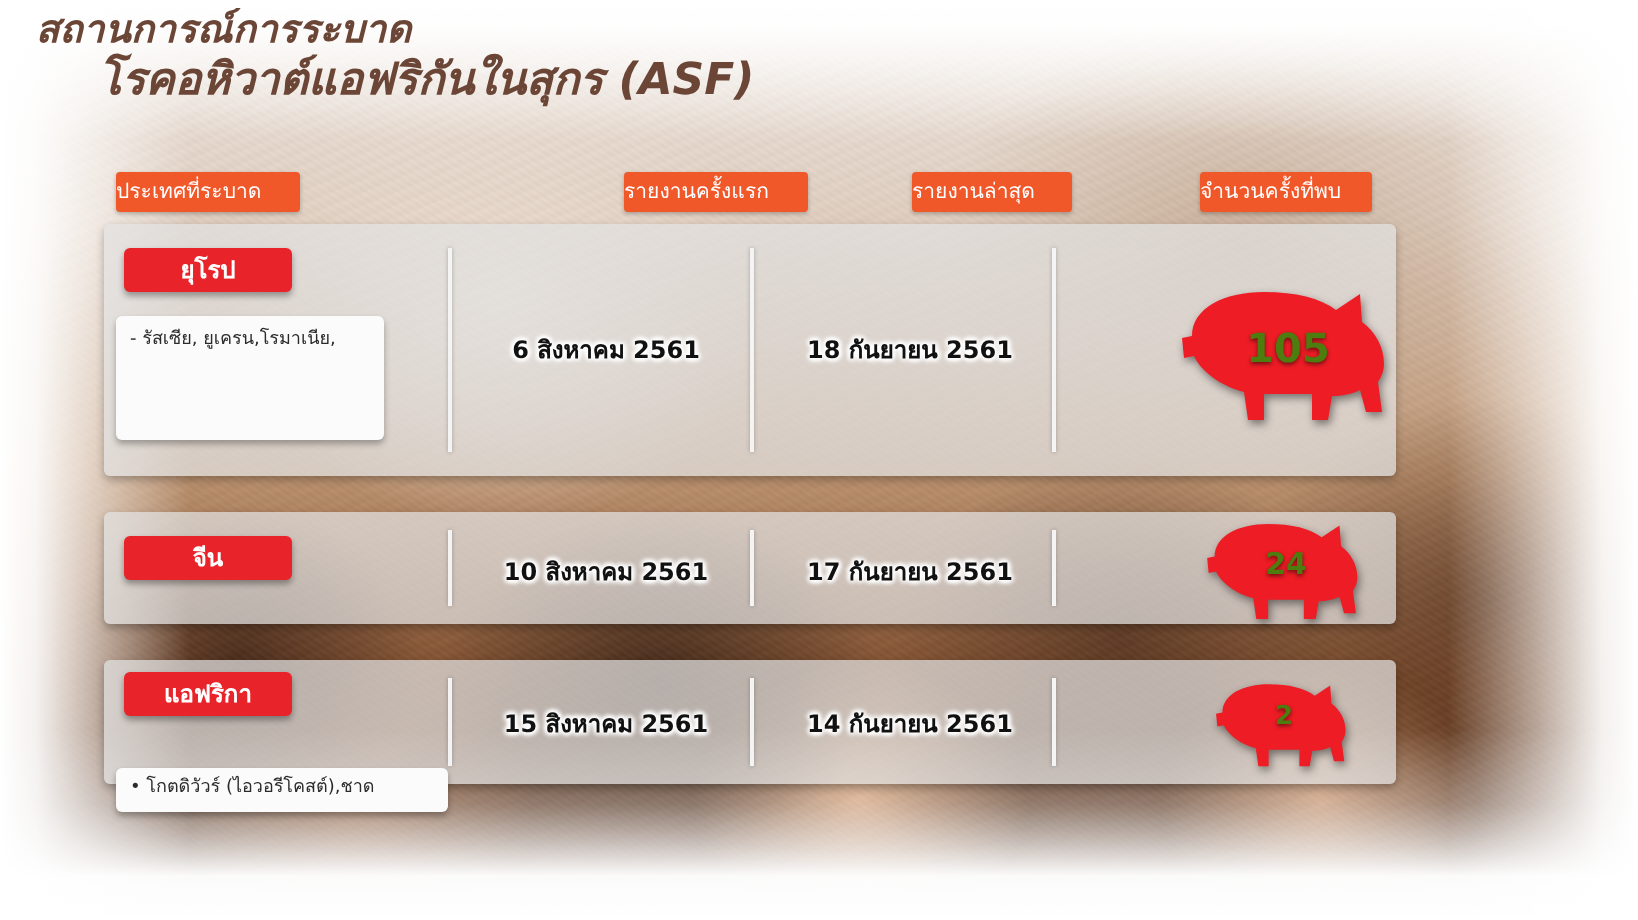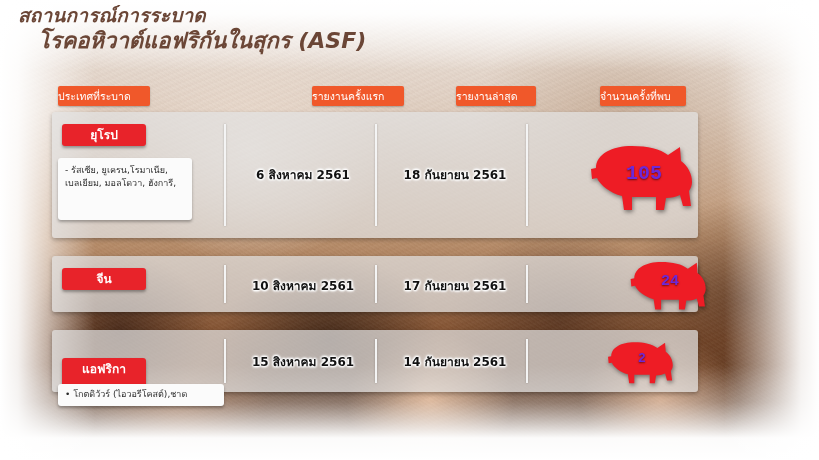--- a/index.html
+++ b/index.html
@@ -54,21 +54,21 @@
   
   .title-wrap{position:absolute;left:18px;top:4px;}
   .title-line1{
     font-style:italic;font-weight:bold;
     font-size:19px;line-height:23px;color:#6b4636;
     letter-spacing:.2px;white-space:nowrap;
   }
   .title-line2{
     font-style:italic;font-weight:bold;
     font-size:22px;line-height:27px;color:#6b4636;
-    margin-left:20px;white-space:nowrap;
+    margin-left:31px;white-space:nowrap;
   }
 
   
   .col-head{
     position:absolute;
     height:20px;
     background:#f0582a;
     border-radius:2px;
     color:#fff;
     font-size:10.5px;
@@ -140,25 +140,25 @@
     text-shadow:
       0 0 3px #fff, 0 0 3px #fff, 0 0 4px #fff,
       1px 0 2px #fff, -1px 0 2px #fff, 0 1px 2px #fff, 0 -1px 2px #fff;
   }
 
   
   .pig{position:absolute;}
   .pig svg{display:block;filter:drop-shadow(1px 2px 2px rgba(0,0,0,.45));}
   .pig .num{
     position:absolute;
-    color:#6d28d9;
+    color:#4d7c0f;
     font-weight:bold;
     text-align:center;
     text-shadow:0 1px 2px rgba(0,0,0,.55);
-    left:0;right:0;font-family:Liberation Mono, monospace;
+    left:0;right:0;
   }
 </style>
 </head>
 <body>
 
 <div id="stage">
 
   <div class="photo"></div>
   <div class="photo-grain"></div>
   <div class="photo-fade"></div>
@@ -176,21 +176,20 @@
   <div class="row" id="row-europe">
     <div class="divider" style="left:172px;top:12px;height:102px;"></div>
     <div class="divider" style="left:323px;top:12px;height:102px;"></div>
     <div class="divider" style="left:474px;top:12px;height:102px;"></div>
   </div>
 
   <div class="region-pill" style="left:62px;top:124px;width:84px;height:22px;line-height:22px;">ยุโรป</div>
 
   <div class="note-card" style="left:58px;top:158px;width:134px;height:62px;">
     <p>- รัสเซีย, ยูเครน,โรมาเนีย,</p>
-    <p>เบลเยียม, มอลโดวา, ฮังการี,</p>
   </div>
 
   <div class="date" style="left:233px;top:165px;width:140px;">6 สิงหาคม 2561</div>
   <div class="date" style="left:385px;top:165px;width:140px;">18 กันยายน 2561</div>
 
   <div class="pig" style="left:588px;top:138px;width:112px;height:78px;">
     <svg width="112" height="78" viewBox="0 0 112 78">
       <path fill="#ee1c25" d="M8,30 C8,16 24,8 44,8 C60,8 72,11 80,17 L92,9 L93,23 C100,28 104,36 104,44
         C104,47 103,50 101,53 L103,68 L95,68 L92,57 C88,59 83,60 78,60 L76,72 L68,72 L68,59
         L44,59 L44,72 L36,72 L34,58 C22,55 12,47 9,40 L4,41 L3,31 Z"></path>
@@ -202,36 +201,36 @@
     <div class="divider" style="left:172px;top:9px;height:38px;"></div>
     <div class="divider" style="left:323px;top:9px;height:38px;"></div>
     <div class="divider" style="left:474px;top:9px;height:38px;"></div>
   </div>
 
   <div class="region-pill" style="left:62px;top:268px;width:84px;height:22px;line-height:22px;">จีน</div>
 
   <div class="date" style="left:233px;top:276px;width:140px;">10 สิงหาคม 2561</div>
   <div class="date" style="left:385px;top:276px;width:140px;">17 กันยายน 2561</div>
 
-  <div class="pig" style="left:624px;top:256px;width:92px;height:58px;">
+  <div class="pig" style="left:597px;top:256px;width:92px;height:58px;">
     <svg width="92" height="58" viewBox="0 0 112 78">
       <path fill="#ee1c25" d="M8,30 C8,16 24,8 44,8 C60,8 72,11 80,17 L92,9 L93,23 C100,28 104,36 104,44
         C104,47 103,50 101,53 L103,68 L95,68 L92,57 C88,59 83,60 78,60 L76,72 L68,72 L68,59
         L44,59 L44,72 L36,72 L34,58 C22,55 12,47 9,40 L4,41 L3,31 Z"></path>
     </svg>
     <div class="num" style="top:17px;font-size:15px;">24</div>
   </div>
 
   <div class="row" id="row-africa">
     <div class="divider" style="left:172px;top:9px;height:44px;"></div>
     <div class="divider" style="left:323px;top:9px;height:44px;"></div>
     <div class="divider" style="left:474px;top:9px;height:44px;"></div>
   </div>
 
-  <div class="region-pill" style="left:62px;top:358px;width:84px;height:32px;line-height:22px;">แอฟริกา</div>
+  <div class="region-pill" style="left:62px;top:336px;width:84px;height:22px;line-height:22px;">แอฟริกา</div>
 
   <div class="note-card" style="left:58px;top:384px;width:166px;height:22px;padding-top:4px;">
     <p>• โกตดิวัวร์ (ไอวอรีโคสต์),ชาด</p>
   </div>
 
   <div class="date" style="left:233px;top:352px;width:140px;">15 สิงหาคม 2561</div>
   <div class="date" style="left:385px;top:352px;width:140px;">14 กันยายน 2561</div>
 
   <div class="pig" style="left:604px;top:337px;width:76px;height:50px;">
     <svg width="76" height="50" viewBox="0 0 112 78">

